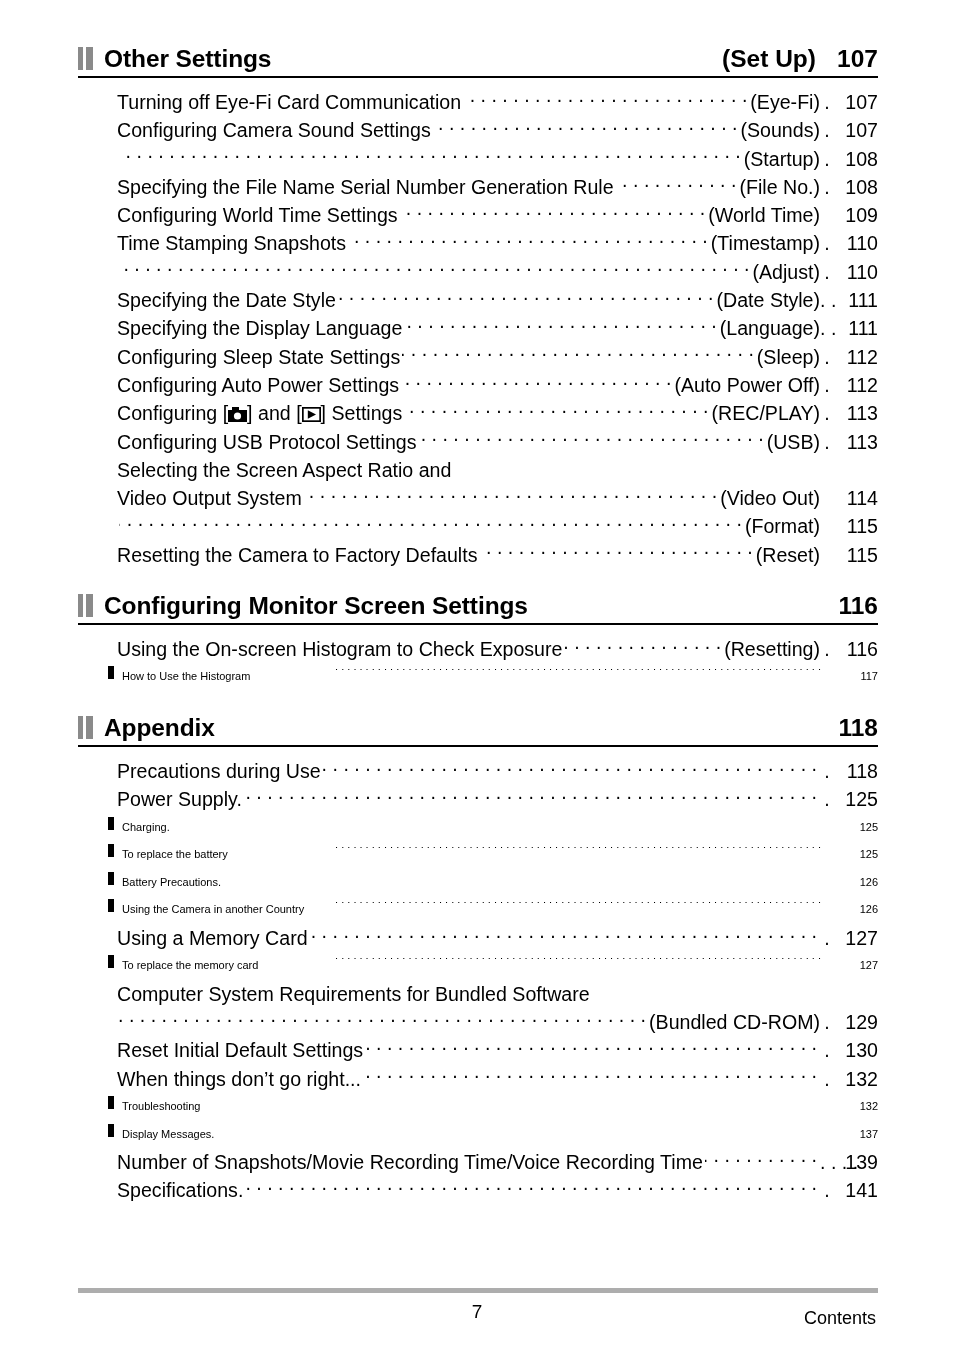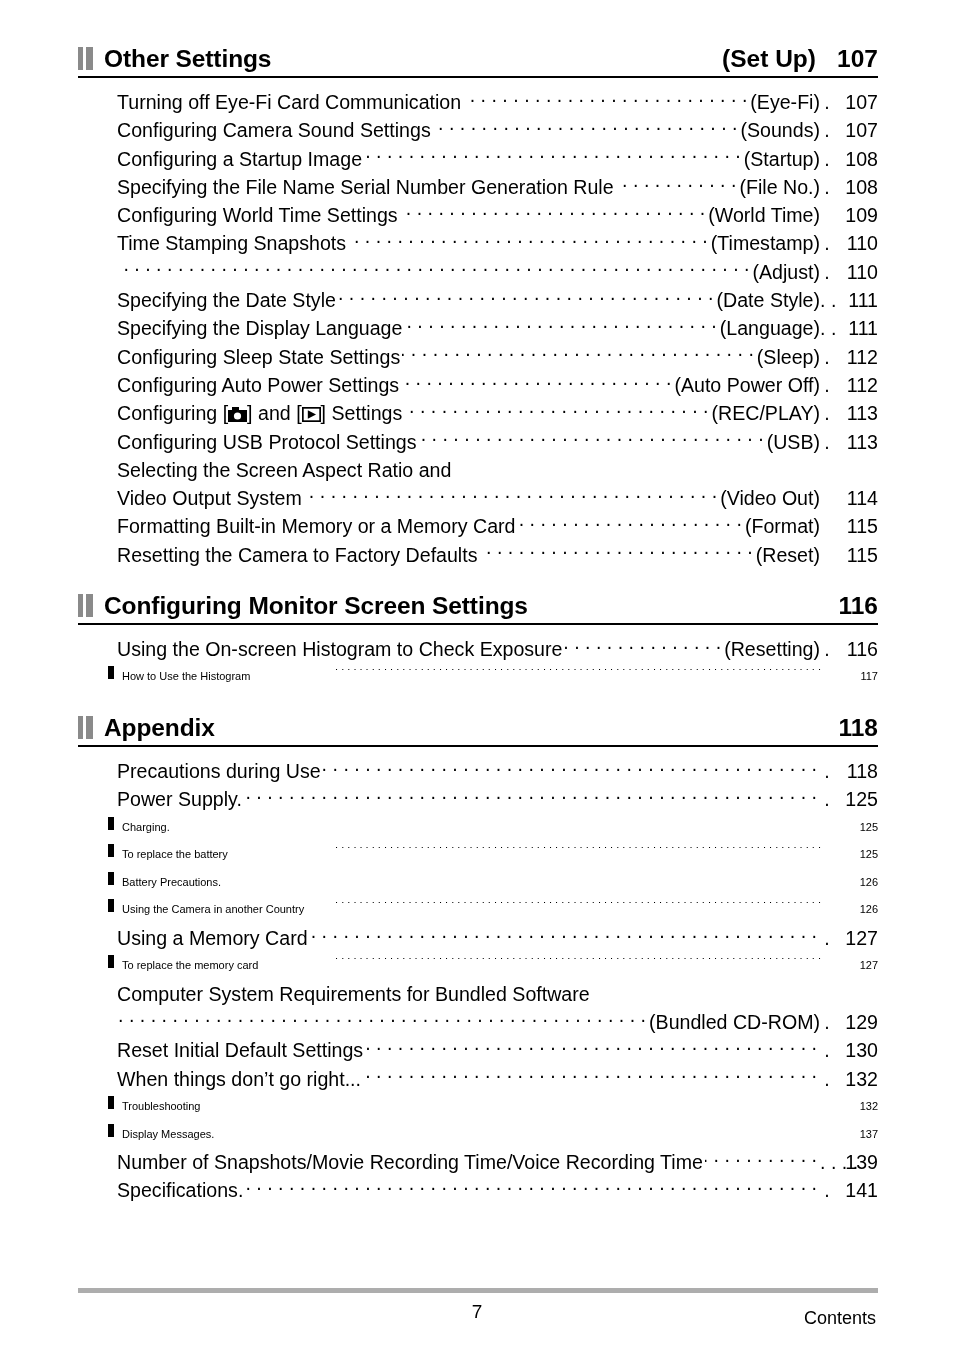--- a/index.html
+++ b/index.html
@@ -196,21 +196,20 @@
           <div class="entry main">
             <span class="e-indent"></span>
             <span class="e-label">Configuring Camera Sound Settings</span>
             <span class="e-leader"></span>
             <span class="e-tag">(Sounds)</span>
             <span class="e-dot">.</span>
             <span class="e-page">107</span>
           </div>
           <div class="entry main">
             <span class="e-indent"></span>
-            <span class="e-label">Configuring a Startup Image</span>
             <span class="e-leader"></span>
             <span class="e-tag">(Startup)</span>
             <span class="e-dot">.</span>
             <span class="e-page">108</span>
           </div>
           <div class="entry main">
             <span class="e-indent"></span>
             <span class="e-label">Specifying the File Name Serial Number Generation Rule</span>
             <span class="e-leader"></span>
             <span class="e-tag">(File No.)</span>
@@ -307,21 +306,20 @@
           <div class="entry main">
             <span class="e-indent"></span>
             <span class="e-label">Video Output System</span>
             <span class="e-leader"></span>
             <span class="e-tag">(Video Out)</span>
             <span class="e-dot"></span>
             <span class="e-page">114</span>
           </div>
           <div class="entry main">
             <span class="e-indent"></span>
-            <span class="e-label">Formatting Built-in Memory or a Memory Card</span>
             <span class="e-leader"></span>
             <span class="e-tag">(Format)</span>
             <span class="e-dot"></span>
             <span class="e-page">115</span>
           </div>
           <div class="entry main">
             <span class="e-indent"></span>
             <span class="e-label">Resetting the Camera to Factory Defaults</span>
             <span class="e-leader"></span>
             <span class="e-tag">(Reset)</span>

